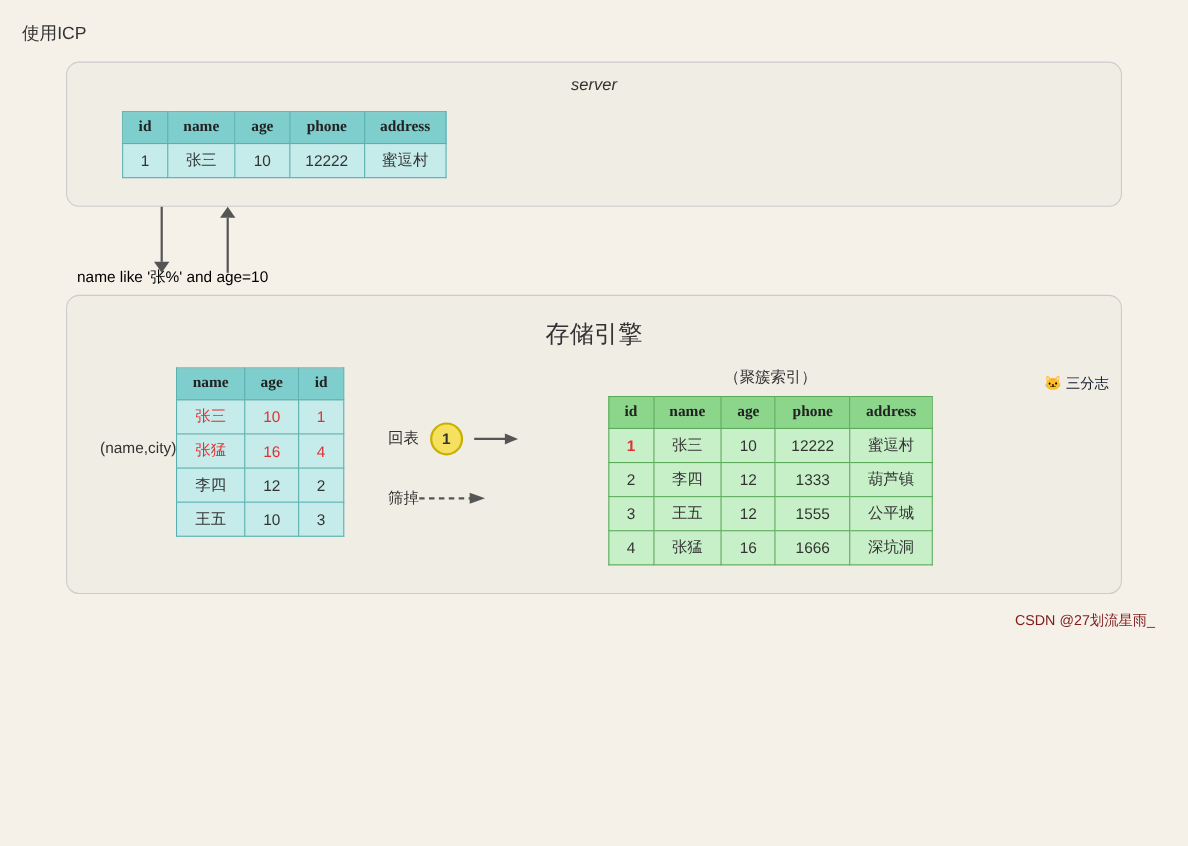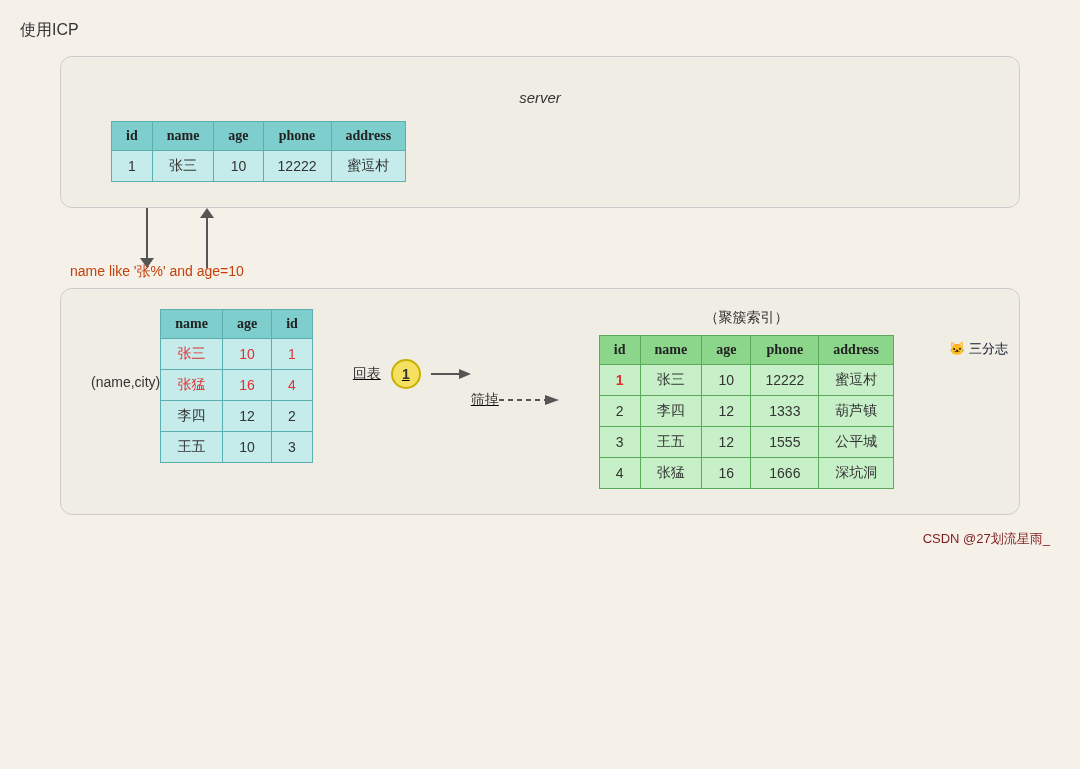--- a/index.html
+++ b/index.html
@@ -16,21 +16,21 @@
       font-size: 16px;
       color: #333;
       margin-bottom: 15px;
     }
 
     
     .server-box {
       background: #f0ede4;
       border: 1.5px solid #ccc;
       border-radius: 12px;
-      padding: 32px 30px 25px;
+      padding: 12px 30px 25px;
       margin-bottom: 0;
       position: relative;
       width: 960px;
       margin: 0 auto 0 auto;
     }
 
     .server-label {
       text-align: center;
       font-size: 15px;
       color: #333;
@@ -70,21 +70,21 @@
       color: #222;
     }
 
     .green-table td {
       background: #c8f0c8;
       border: 1.5px solid #5aaa5a;
       color: #333;
     }
 
     .query-label {
-      color: #c2410c;
+      color: #000000;
       font-size: 14px;
       position: absolute;
       left: 60px;
       top: 20px;
       white-space: nowrap;
       text-align: center;
     }
 
     
     .engine-box {
@@ -256,20 +256,21 @@
 
   <div class="v-arrow-up" style="left:140px;">
     <div class="arrow-head-up"></div>
     <div class="arrow-line-v" style="background:#555;"></div>
   </div>
 
   <div class="query-label" style="left: 10px; top: 55px;">name like '张%' and age=10</div>
 </div>
 
 <div class="engine-box">
+  <div class="engine-label">存储引擎</div>
 
   <div class="engine-inner">
 
     <div class="left-index">
       <div class="index-label">(name,city)</div>
       <table class="db-table">
         <thead>
           <tr>
             <th>name</th>
             <th>age</th>
@@ -294,21 +295,21 @@
           </tr>
           <tr>
             <td>王五</td>
             <td>10</td>
             <td>3</td>
           </tr>
         </tbody>
       </table>
     </div>
 
-    <div style="display:flex; flex-direction:row; align-items:flex-end; padding-top:50px; position:relative; min-width:160px;text-decoration:underline;">
+    <div style="display:flex; flex-direction:column; align-items:flex-start; padding-top:50px; position:relative; min-width:160px;">
 
       <div style="display:flex; align-items:center; gap:10px; margin-bottom:20px;">
         <div class="arrow-label">回表</div>
         <div class="circle-badge">1</div>
         <svg width="40" height="16" viewBox="0 0 40 16">
           <line x1="0" y1="8" x2="30" y2="8" stroke="#555" stroke-width="2"></line>
           <polygon points="28,3 40,8 28,13" fill="#555"></polygon>
         </svg>
       </div>
 

